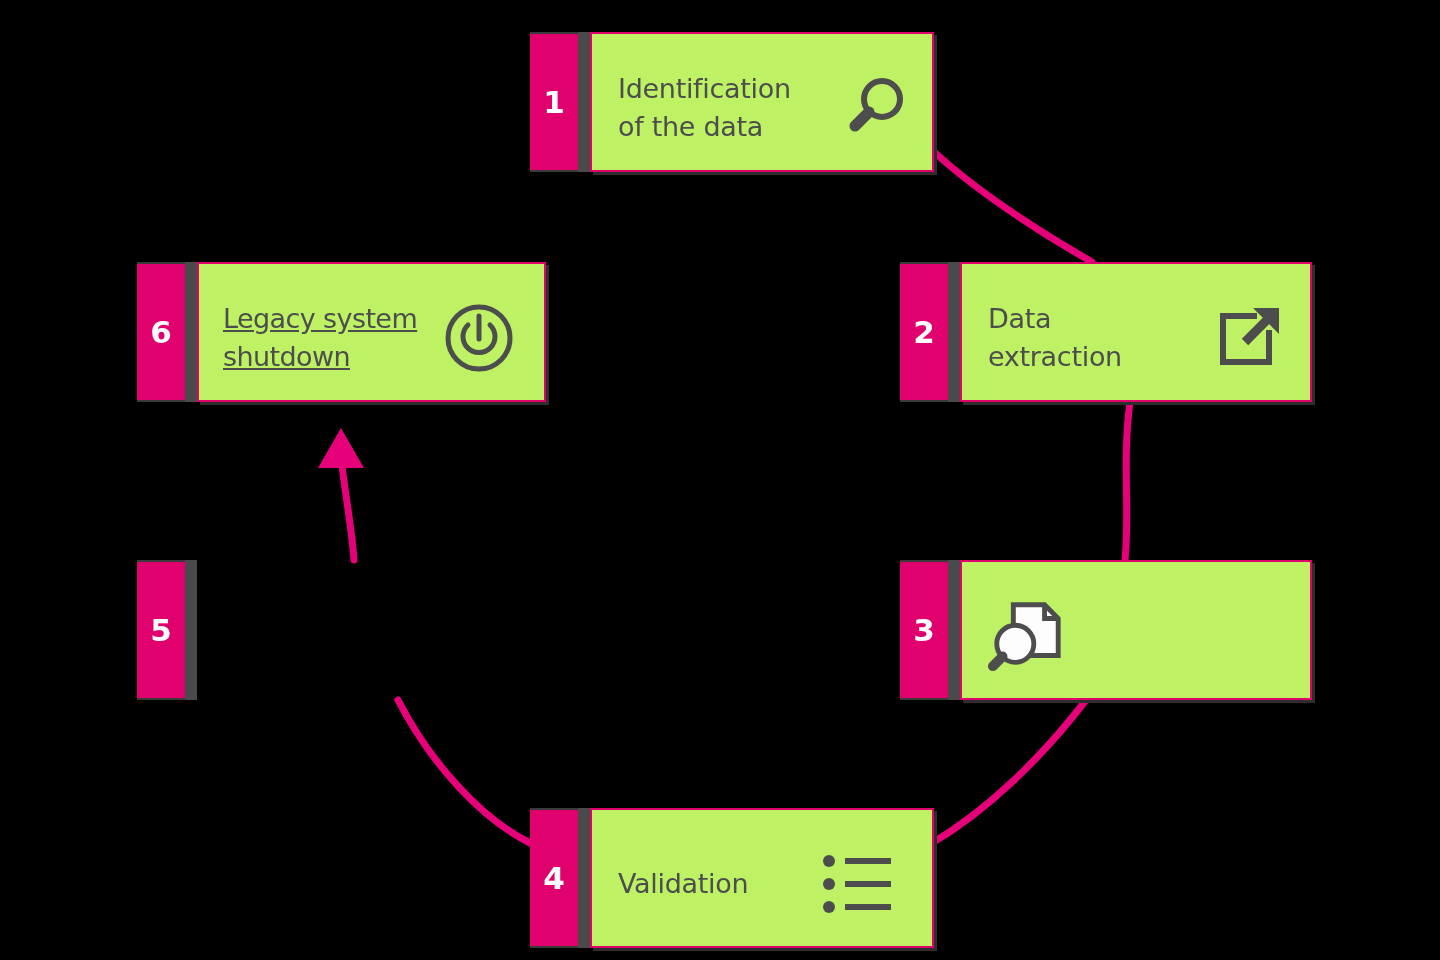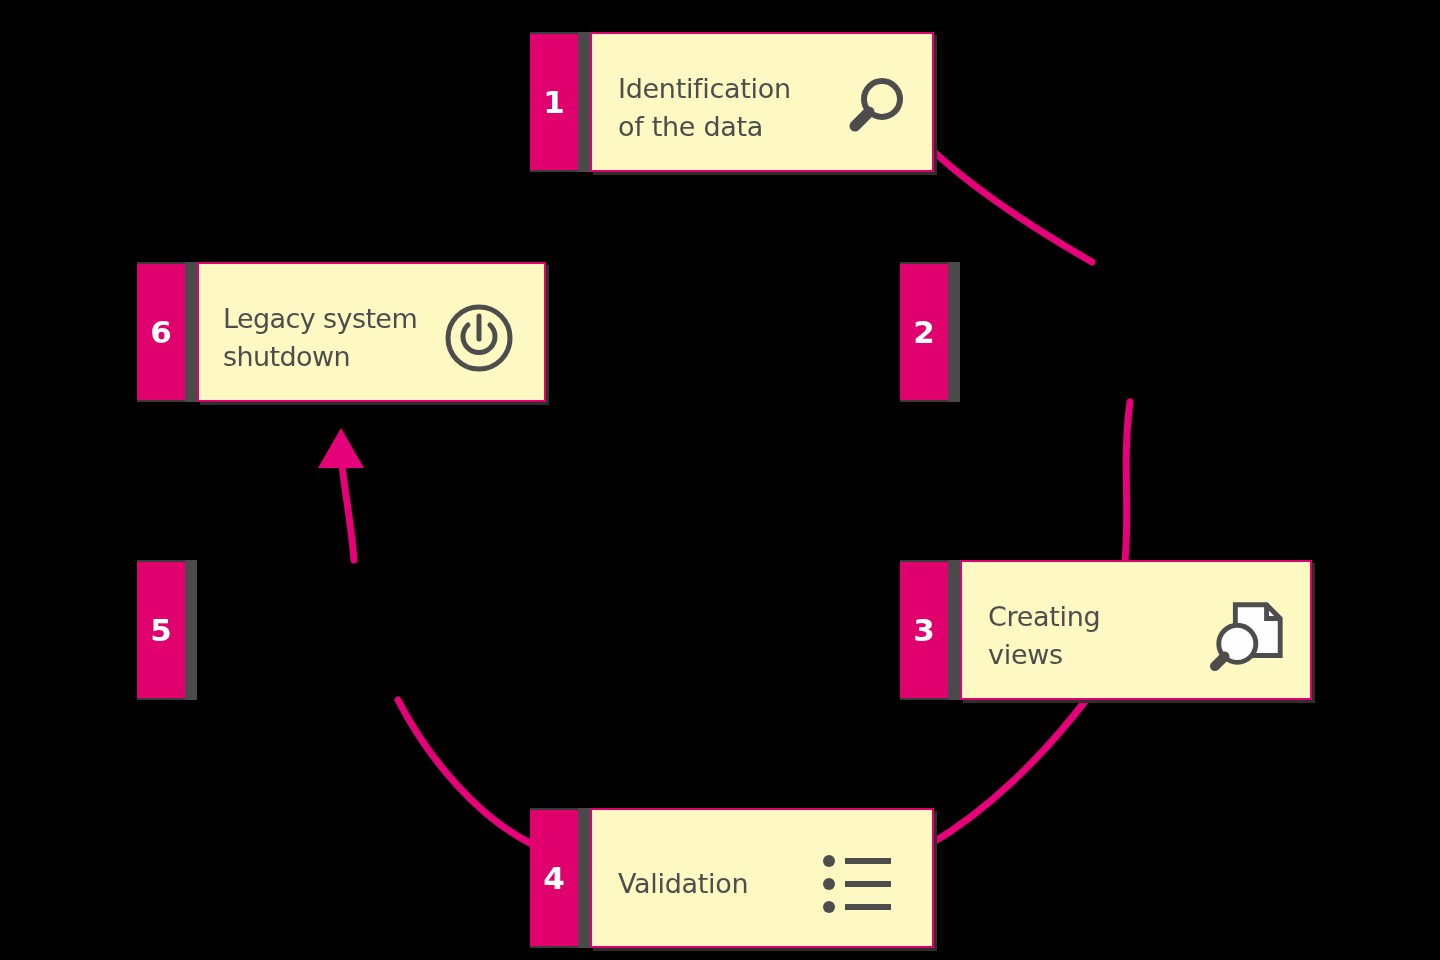--- a/index.html
+++ b/index.html
@@ -50,21 +50,21 @@
     line-height: 1;
     font-family: "DejaVu Sans", sans-serif;
     letter-spacing: 0px;
   }
   .tab-gap {
     width: 12px;
     background: #4a4a4a;
   }
   .step-body {
     flex: 1;
-    background: #fef9c3;
+    background: #bef264;
     border: 2px solid #E0006E;
     box-sizing: border-box;
     display: flex;
     align-items: center;
     justify-content: space-between;
     padding: 12px 22px 0 26px;
     position: relative;
     box-shadow: 3px 3px 0 0 #2e2e2e;
   }
   .step-label {
@@ -91,21 +91,21 @@
   #step-2 { left: 900px; top: 262px; width: 412px; }
   #step-3 { left: 900px; top: 560px; width: 412px; }
   #step-4 { left: 530px; top: 808px; width: 404px; }
   #step-5 { left: 137px; top: 560px; width: 409px; }
   #step-6 { left: 137px; top: 262px; width: 409px; }
 
   #step-1 .step-body { padding-right: 18px; }
   #step-4 .step-body { padding-right: 34px; justify-content: space-between; }
   #step-5 .step-body { padding-right: 34px; }
   #step-6 .step-body { padding-right: 26px; padding-left: 24px; }
-  #step-6 .step-label { letter-spacing: -0.6px; }
+  #step-6 .step-label { letter-spacing: -0.6px; text-decoration: underline; }
 </style>
 </head>
 <body>
 
 <div id="canvas">
 
   <svg id="connectors" viewBox="0 0 1440 960">
 
     <path d="M 932 150 C 975 190, 1040 232, 1092 262" fill="none" stroke="#E6007A" stroke-width="7" stroke-linecap="round"></path>
 
@@ -134,30 +134,39 @@
         </svg>
       </span>
     </div>
   </div>
 
   <div class="step" id="step-2">
     <div class="step-tab">
       <span class="step-num">2</span>
     </div>
     <div class="tab-gap"></div>
+    <div class="step-body">
+      <span class="step-label">Data
+extraction</span>
+      <span class="step-icon">
+        <svg width="76" height="76" viewBox="0 0 76 76">
+          <path d="M 46 16 L 12 16 L 12 62 L 58 62 L 58 30" fill="none" stroke="#4d4d4d" stroke-width="6" stroke-linejoin="miter"></path>
+          <line x1="34" y1="42" x2="62" y2="14" stroke="#4d4d4d" stroke-width="9" stroke-linecap="butt"></line>
+          <polygon points="68,8 68,34 42,8" fill="#4d4d4d"></polygon>
+        </svg>
+      </span>
+    </div>
   </div>
 
   <div class="step" id="step-3">
     <div class="step-tab">
       <span class="step-num">3</span>
     </div>
     <div class="tab-gap"></div>
     <div class="step-body">
-      <span class="step-label">Creating
-views</span>
       <span class="step-icon">
         <svg width="80" height="80" viewBox="0 0 80 80">
           <path d="M 26 8 L 58 8 L 72 22 L 72 60 L 26 60 Z" fill="#fdfdfd" stroke="#4d4d4d" stroke-width="5" stroke-linejoin="miter"></path>
           <path d="M 58 8 L 58 22 L 72 22" fill="none" stroke="#4d4d4d" stroke-width="5" stroke-linejoin="miter"></path>
           <circle cx="28" cy="48" r="19" fill="#fdfdfd" stroke="#4d4d4d" stroke-width="5"></circle>
           <line x1="15" y1="61" x2="5" y2="71" stroke="#4d4d4d" stroke-width="10" stroke-linecap="round"></line>
         </svg>
       </span>
     </div>
   </div>

